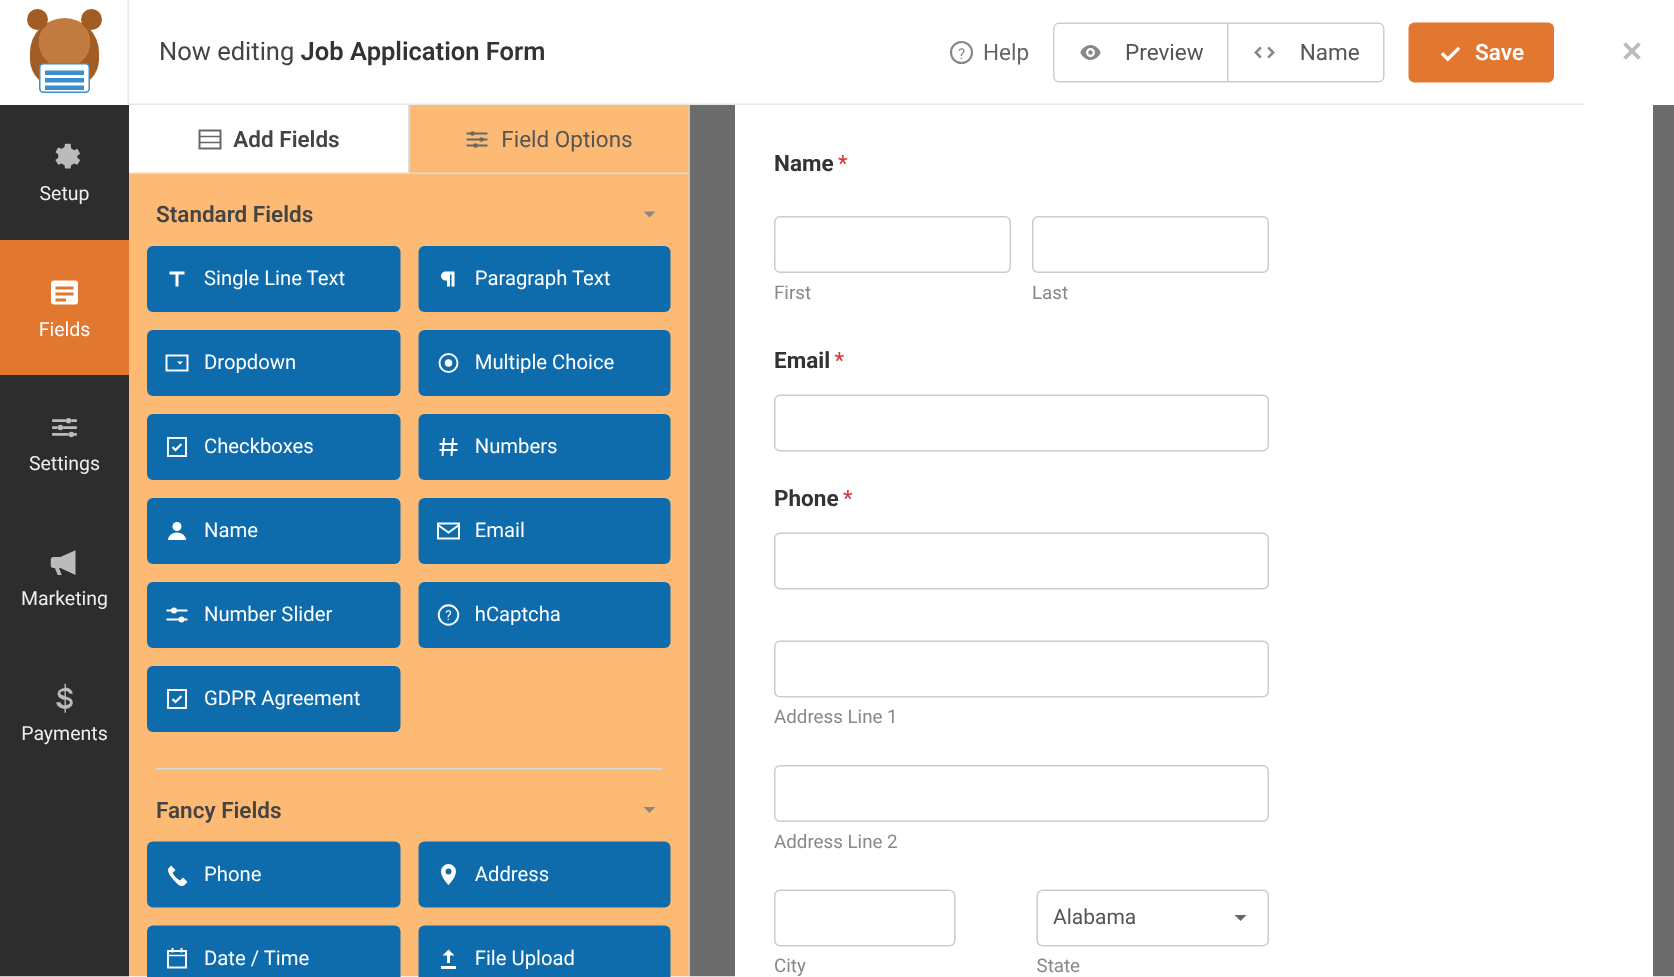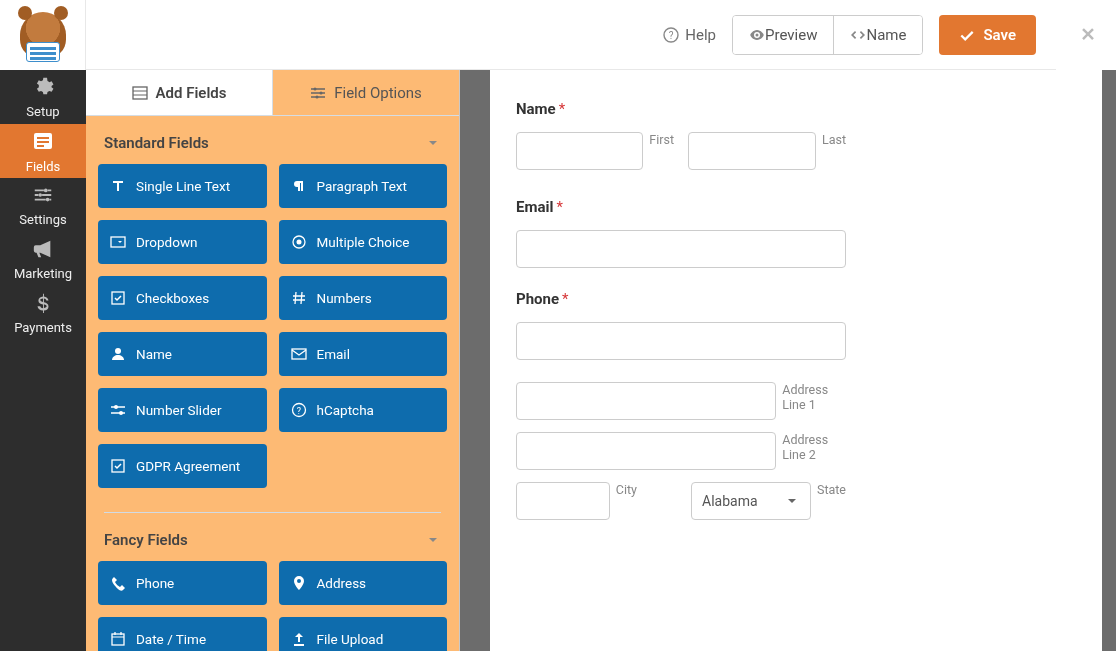--- a/index.html
+++ b/index.html
@@ -50,21 +50,21 @@
     overflow: hidden;
     margin-right: 16px;
   }
   .btn-group .btn {
     padding: 10px 16px;
     font-size: 15px;
     color: #555;
     background: #fff;
     display: inline-flex;
     align-items: center;
-    gap: 0;
+    gap: 15px;
     cursor: pointer;
   }
   .btn-group .btn + .btn { border-left: 1px solid #ccc; }
   .save-btn {
     background: #e27730;
     color: #fff;
     font-size: 15px;
     padding: 11px 20px;
     border-radius: 4px;
     display: inline-flex;
@@ -122,21 +122,21 @@
     background: #2d2d2d;
     color: #fff;
     display:flex;
     flex-direction:column;
   }
   .leftnav .item {
     display:flex;
     flex-direction:column;
     align-items:center;
     justify-content:center;
-    height: 54px;
+    height: 90px;
     font-size: 13px;
     gap:6px;
     cursor:pointer;
   }
   .leftnav .item.active { background: #e27730; }
   .leftnav .item:not(.active){ color: #eee; }
   .leftnav .item:not(.active) svg path, .leftnav .item:not(.active) svg rect, .leftnav .item:not(.active) svg circle { fill:#bbb; }
   
   .panel {
     position: absolute;
@@ -224,21 +224,21 @@
   }
   .f-label {
     font-weight:700;
     font-size:15px;
     color:#333;
     display:block;
     margin-bottom:14px;
   }
   .req { color:#d63638; margin-left:3px; font-weight:400;}
   .row { display:flex; gap:14px; margin-bottom:26px; align-items:flex-start;}
-  .col { flex:1; display:flex; flex-direction:row; gap:6px; }
+  .col { flex:1; display:flex; flex-direction:column; gap:6px;margin-top:12px; }
   .text-input {
     width:100%;
     height:38px;
     border:1px solid #ccc;
     border-radius:4px;
     padding: 0 10px;
     font-size:14px;
   }
   .select {
     width:100%;
@@ -266,20 +266,23 @@
 </head>
 <body>
 
 <div class="logo">
   <div class="bear">
       <div class="card"></div>
     </div>
 </div>
 
 <div class="topbar">
+  <div class="title">
+    <span>Now editing </span><strong>Job Application Form</strong>
+  </div>
   <div class="spacer"></div>
   <div class="help-link">
     <span class="ic">
       <svg viewBox="0 0 16 16">
           <circle cx="8" cy="8" r="7" fill="none" stroke="#888" stroke-width="1.4"></circle>
           <text x="8" y="12" text-anchor="middle" font-size="10" fill="#888">?</text>
         </svg>
     </span>
     <span>Help</span>
   </div>

